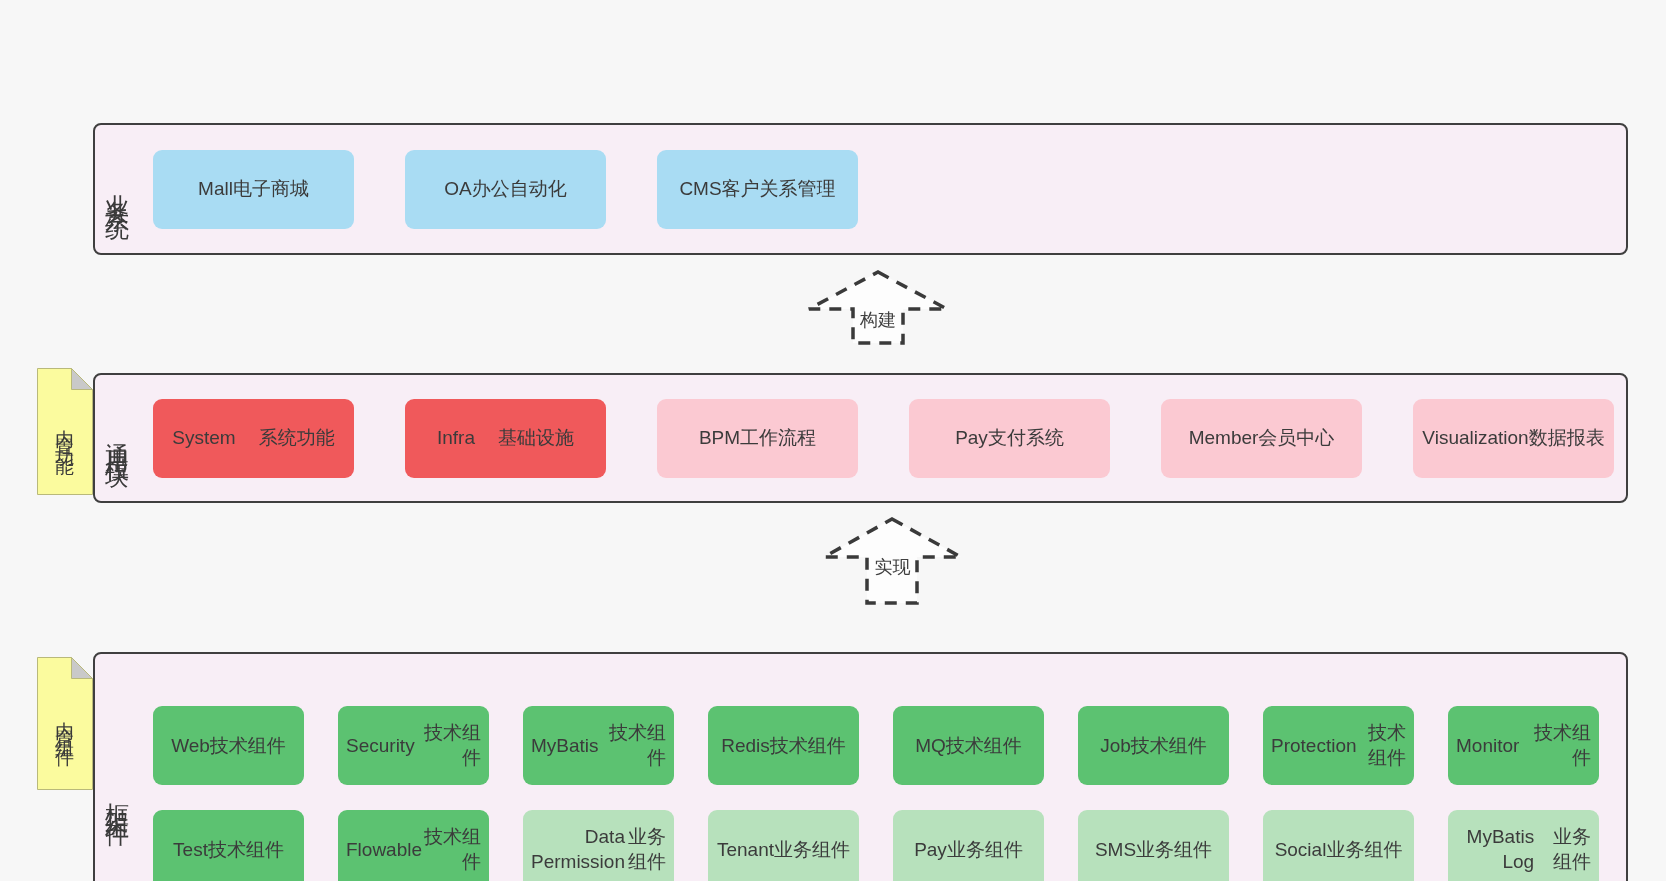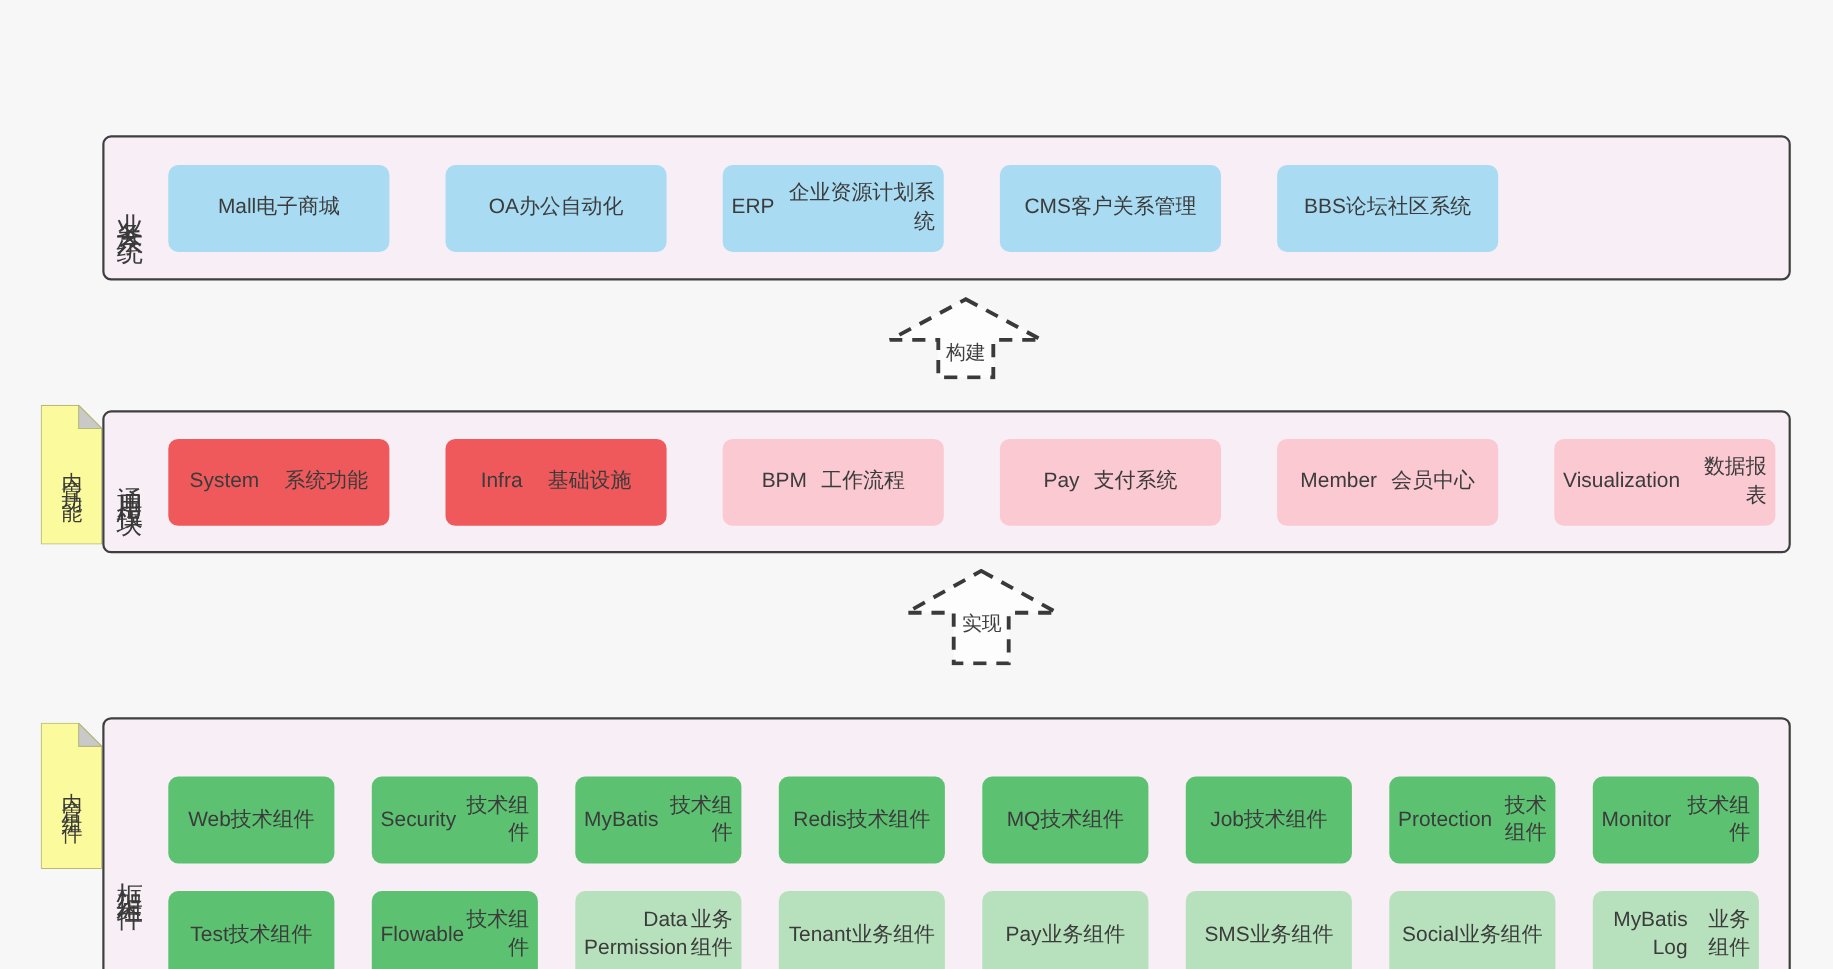--- a/index.html
+++ b/index.html
@@ -63,21 +63,21 @@
     box-sizing:border-box;
     padding:4px 8px;
     font-size:19px;
     line-height:26px;
     flex:0 0 auto;
   }
   .box.wide{width:201px;height:79px;}
   .box.narrow{width:151px;height:79px;line-height:25px;}
   .box.blue{background:var(--blue,#a9dcf3);}
   .box.red{background:var(--red,#f0595b);gap:23px;}
-  .box.pink{background:var(--pink,#fbc9d2);gap:13px;}
+  .box.pink{background:var(--pink,#fbc9d2);}
   .box.green{background:var(--green,#5cc271);}
   .box.lightgreen{background:var(--lightgreen,#b7e1bc);}
   .sticky-note{
     position:absolute;
     left:37px;width:56px;
   }
   .note-modules{top:368px;height:127px;}
   .note-components{top:657px;height:133px;}
   .sticky-note svg{position:absolute;inset:0;}
   .note-text{
@@ -134,30 +134,22 @@
         <div class="row wide">
           <div class="box wide blue">
             <div class="box-title">Mall</div>
             <div class="box-subtitle">电子商城</div>
           </div>
           <div class="box wide blue">
             <div class="box-title">OA</div>
             <div class="box-subtitle">办公自动化</div>
           </div>
           <div class="box wide blue">
-            <div class="box-title">ERP</div>
-            <div class="box-subtitle">企业资源计划系统</div>
-          </div>
-          <div class="box wide blue">
             <div class="box-title">CMS</div>
             <div class="box-subtitle">客户关系管理</div>
-          </div>
-          <div class="box wide blue">
-            <div class="box-title">BBS</div>
-            <div class="box-subtitle">论坛社区系统</div>
           </div>
         </div>
       </div>
   </section>
 
   <div class="arrow arrow-build">
     <svg viewBox="0 0 142 75" aria-hidden="true">
       <polygon points="71,2 140,39 96,39 96,73 46,73 46,39 2,39" fill="#fdfdfd" stroke="#3a3a3a" stroke-width="3.5" stroke-dasharray="12 9"></polygon>
     </svg>
     <div class="arrow-label">构建</div>

